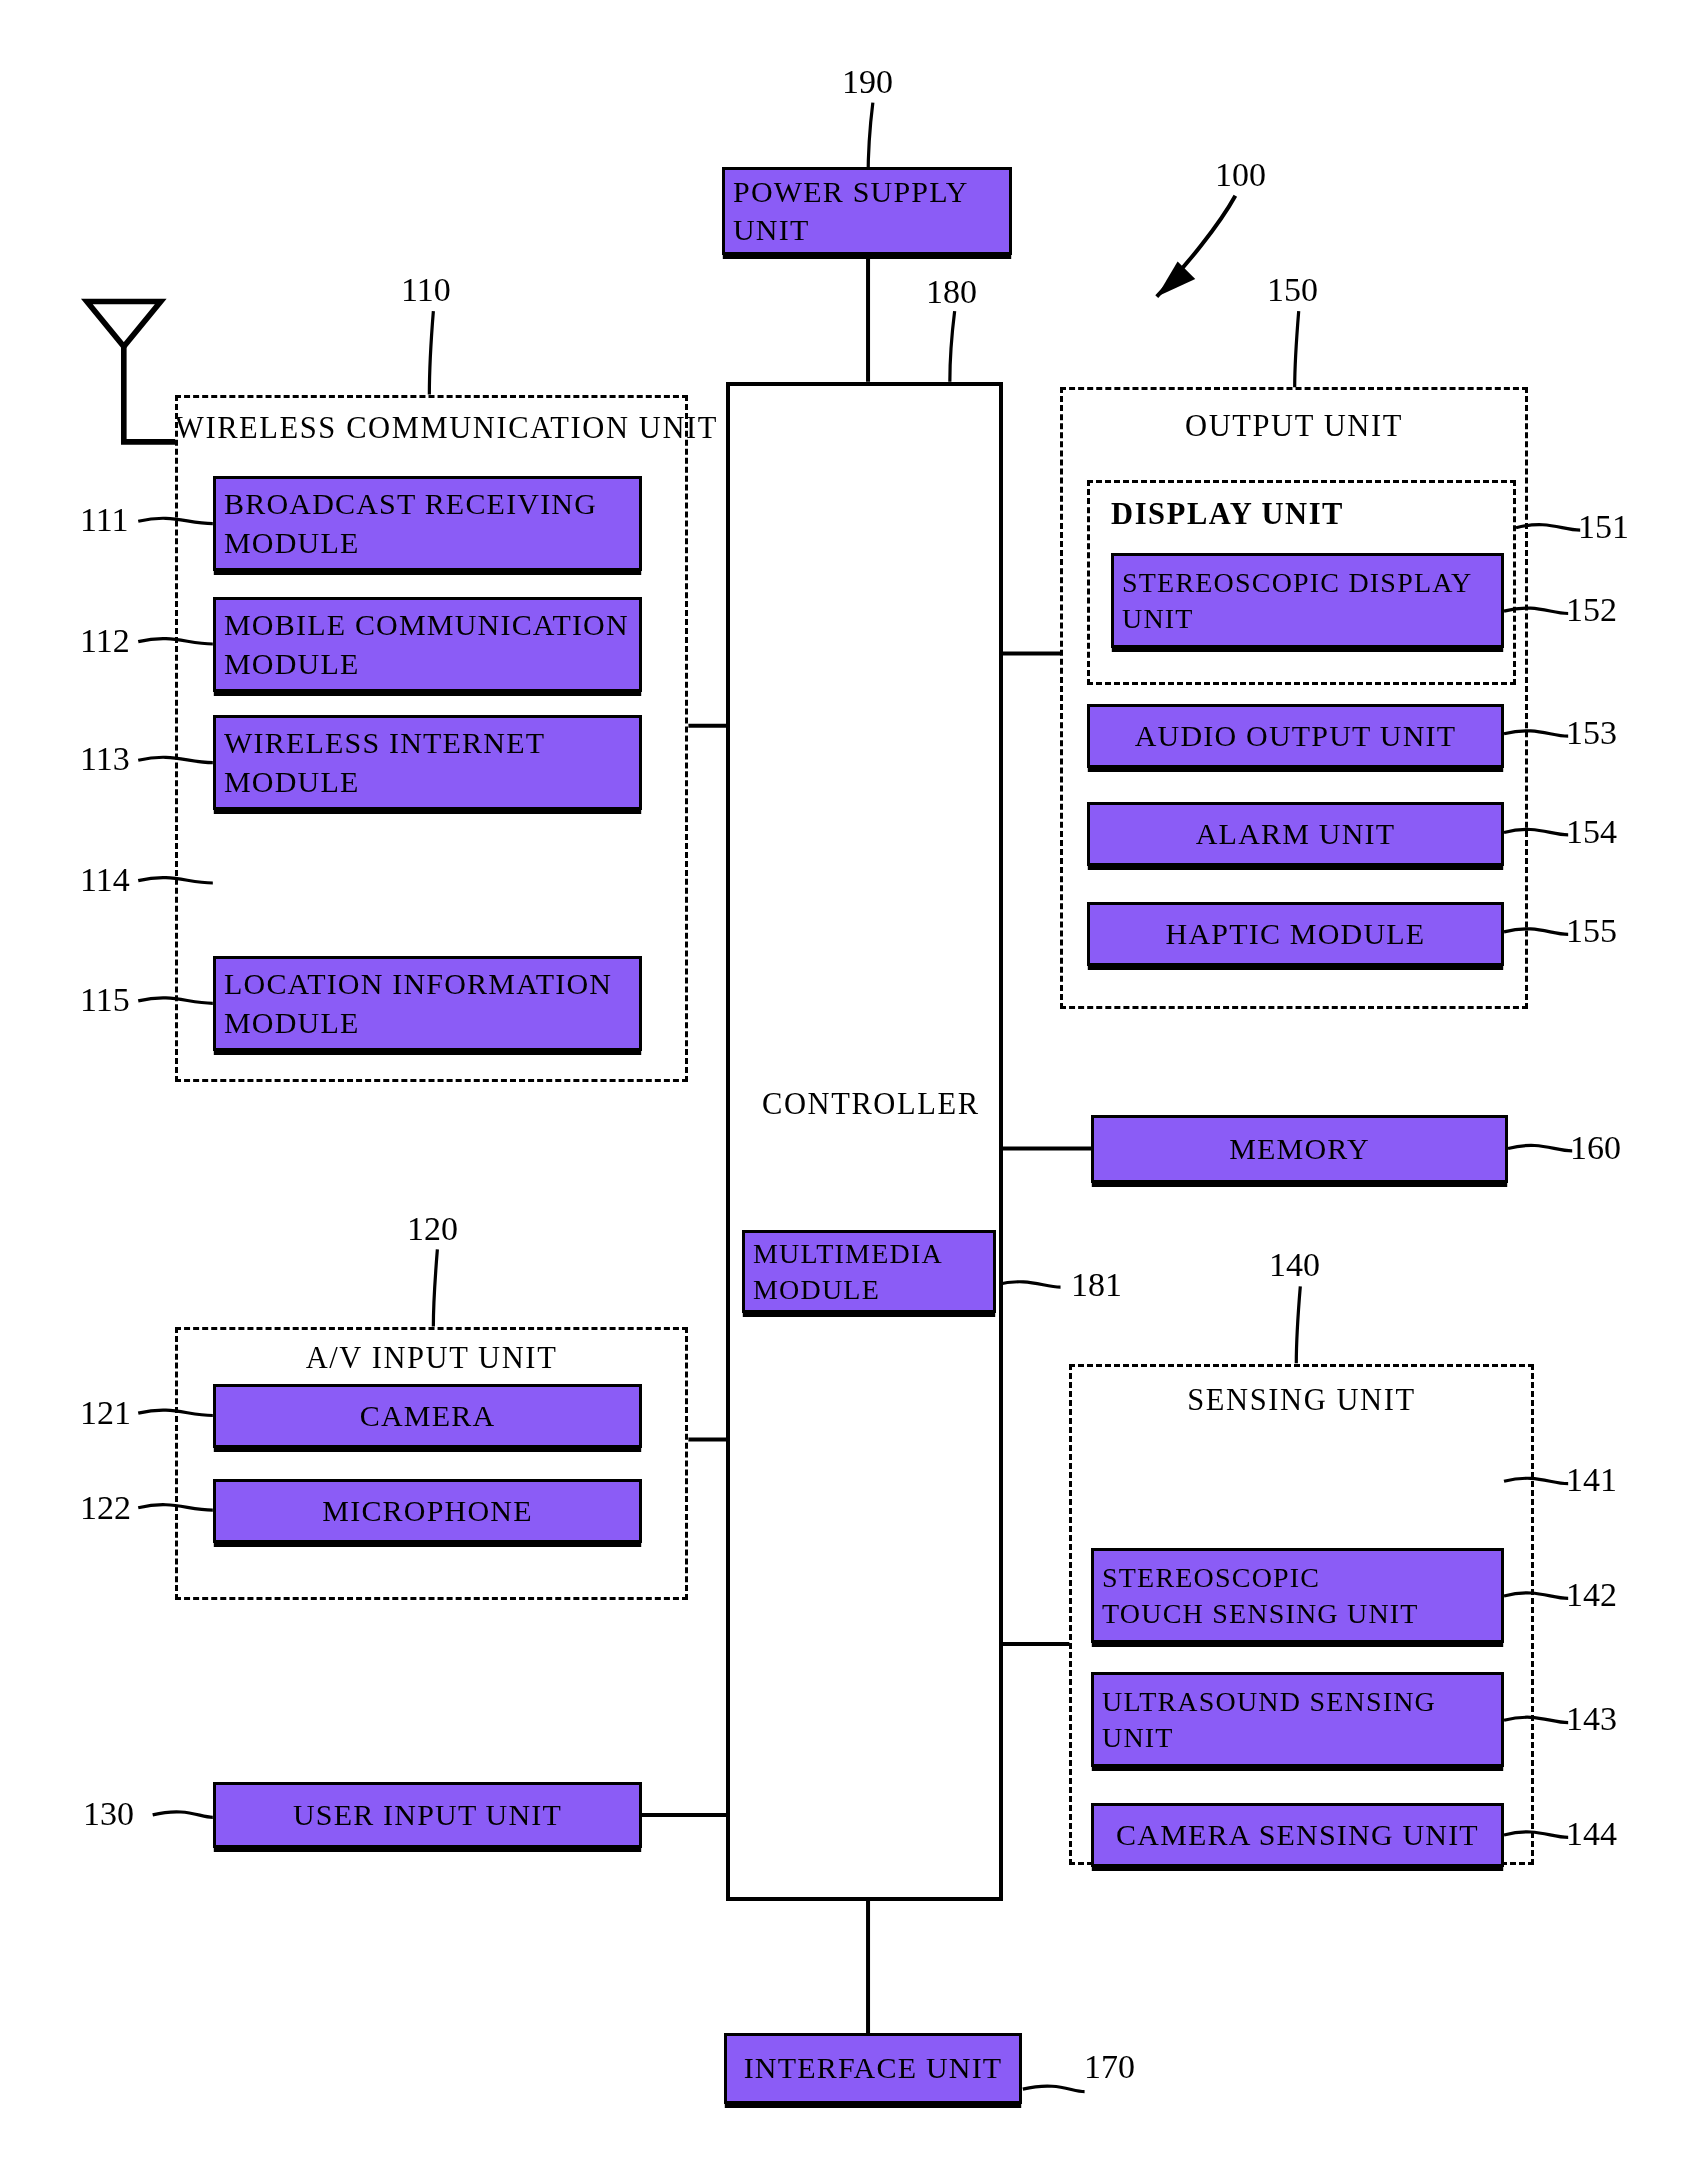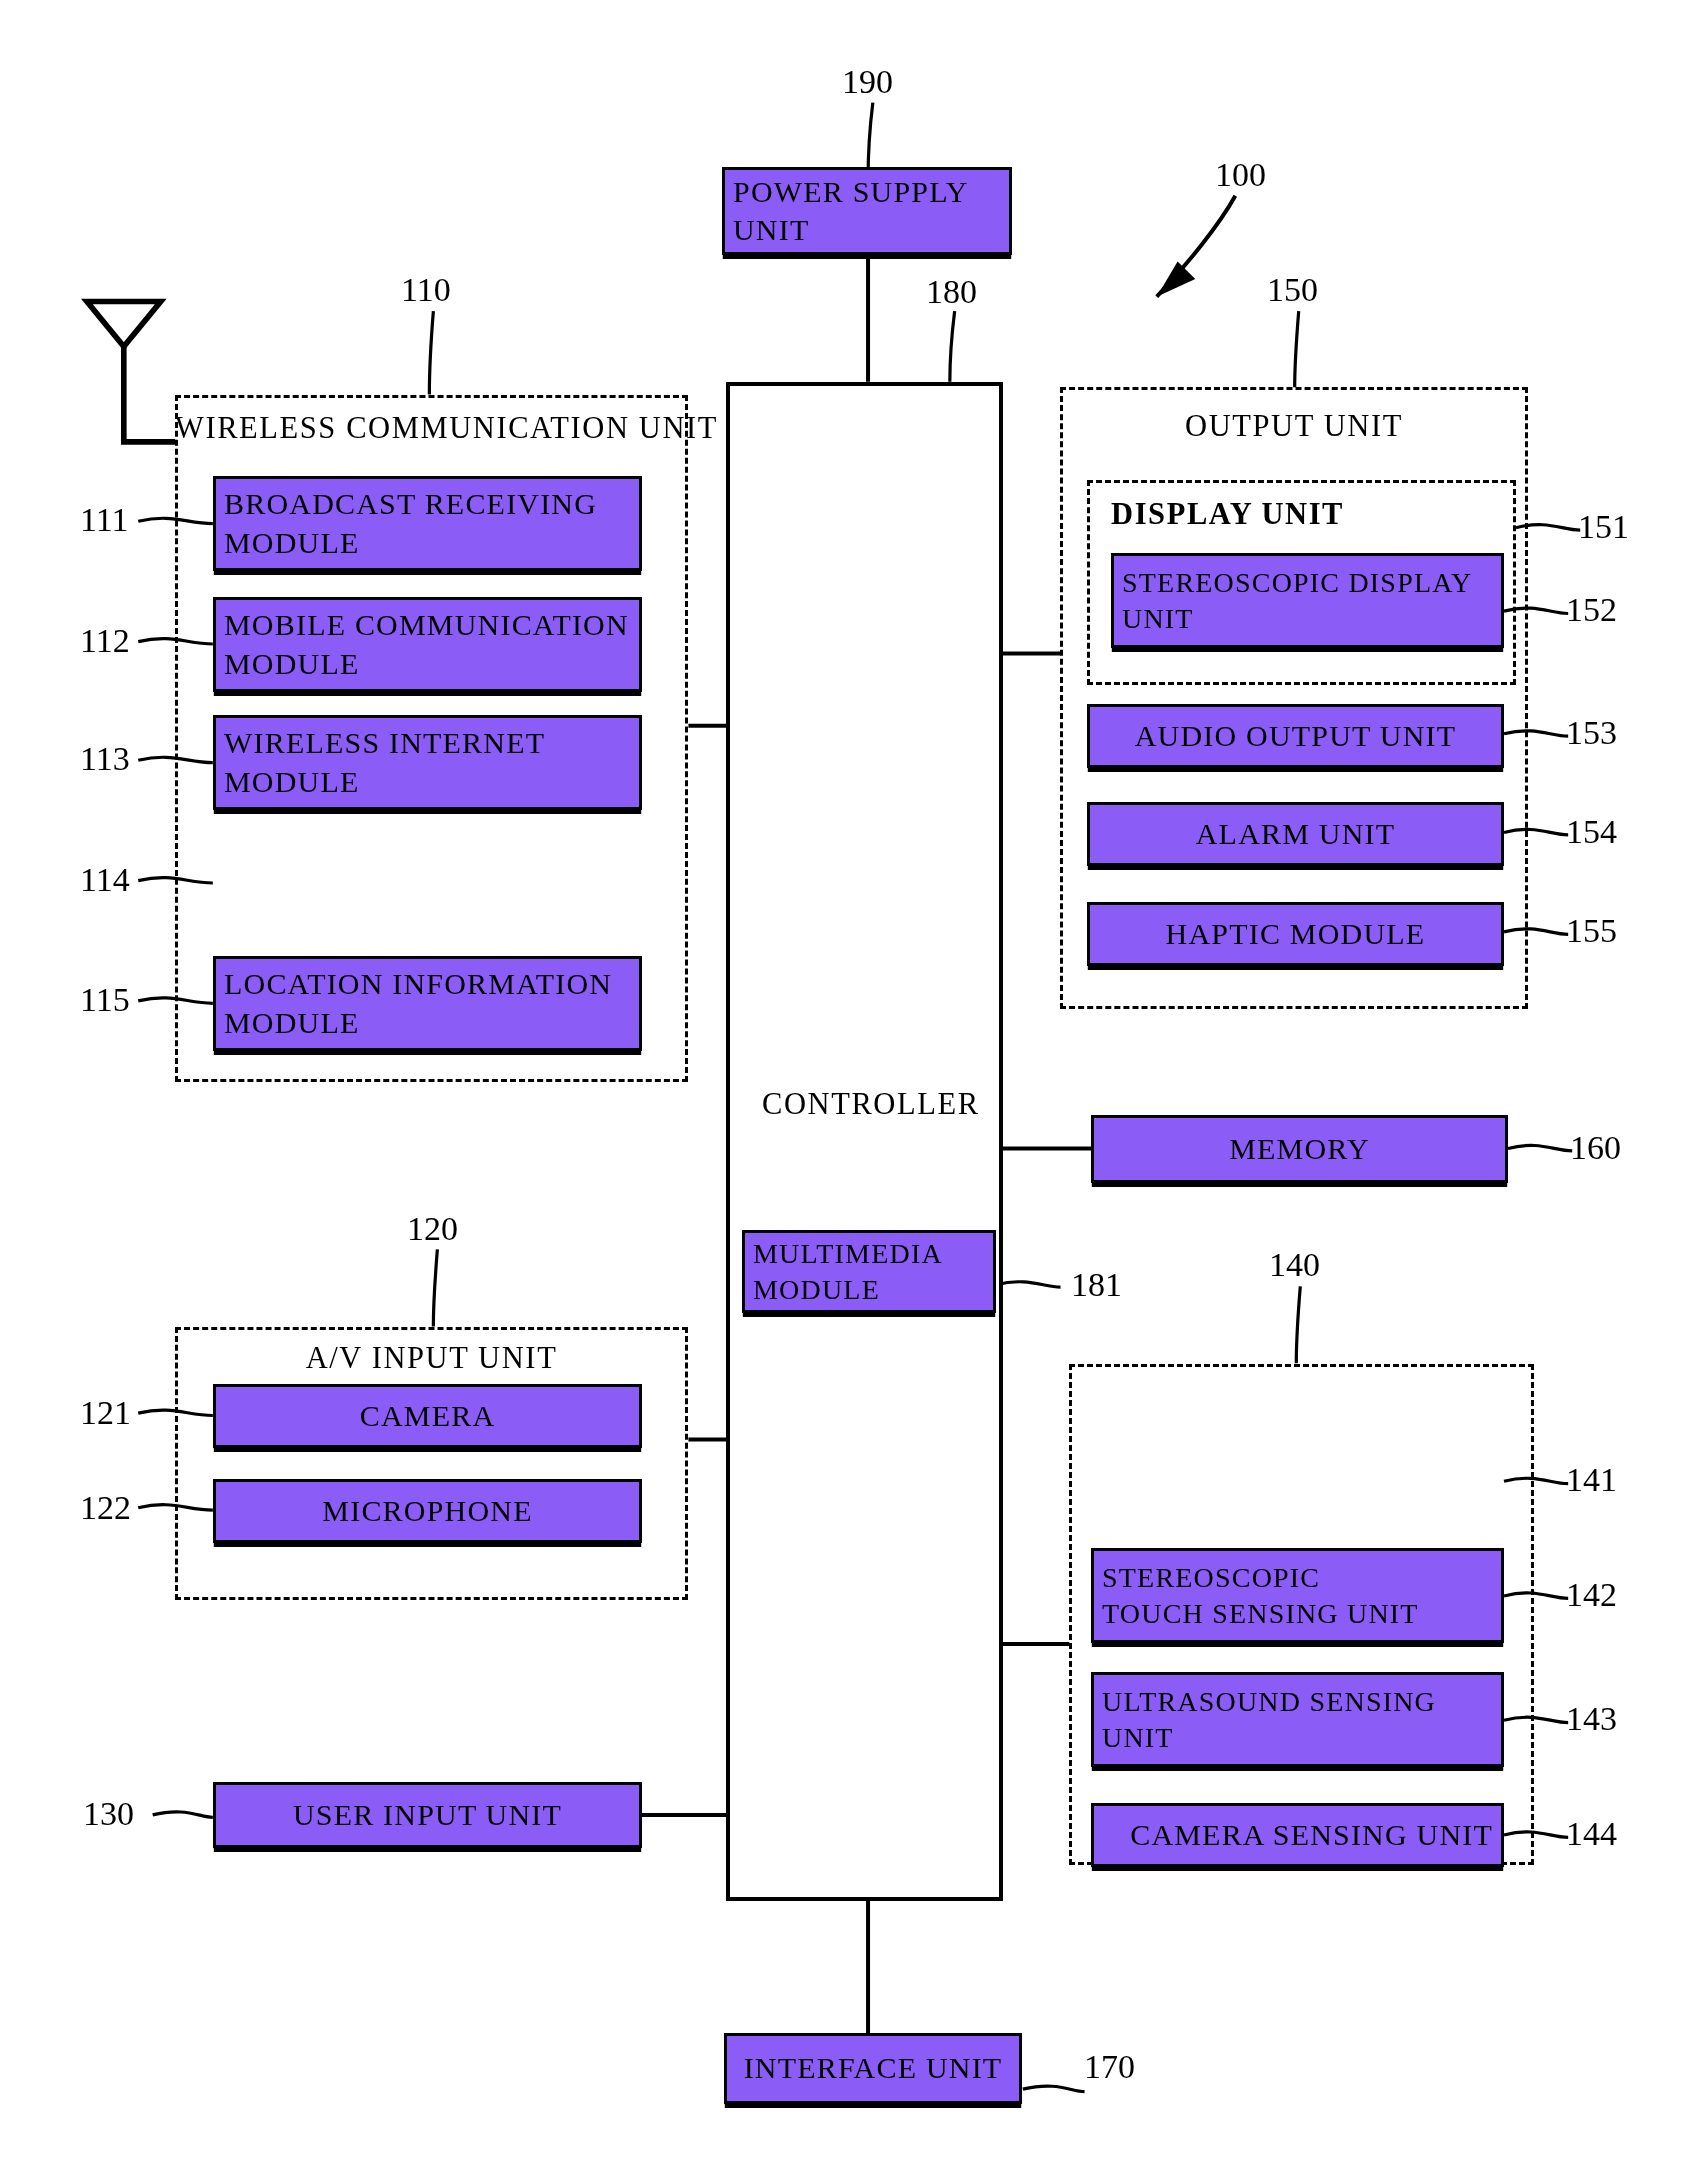--- a/index.html
+++ b/index.html
@@ -233,37 +233,38 @@
     <span class="txt">CAMERA</span>
   </div>
   <div class="reftag" style="left:80px;top:1394px;">121</div>
 
   <div class="solidbox" style="left:213px;top:1479px;width:429px;height:64px;">
     <span class="txt">MICROPHONE</span>
   </div>
   <div class="reftag" style="left:80px;top:1489px;">122</div>
 
   <div class="dashbox" style="left:1069px;top:1364px;width:465px;height:501px;"></div>
+  <div class="grouptitle" style="left:1069px;top:1383px;width:465px;">SENSING UNIT</div>
   <div class="reftag" style="left:1269px;top:1246px;">140</div>
 
   <div class="reftag" style="left:1566px;top:1461px;">141</div>
 
   <div class="solidbox leftalign" style="left:1091px;top:1548px;width:413px;height:95px;">
     <span class="txt" style="font-size:28px;">STEREOSCOPIC
 TOUCH SENSING UNIT</span>
   </div>
   <div class="reftag" style="left:1566px;top:1576px;">142</div>
 
   <div class="solidbox leftalign" style="left:1091px;top:1672px;width:413px;height:95px;">
     <span class="txt" style="font-size:28px;">ULTRASOUND SENSING
 UNIT</span>
   </div>
   <div class="reftag" style="left:1566px;top:1700px;">143</div>
 
-  <div class="solidbox" style="left:1091px;top:1803px;width:413px;height:64px;justify-content:flex-end;">
+  <div class="solidbox" style="left:1091px;top:1803px;width:413px;height:64px;">
     <span class="txt">CAMERA SENSING UNIT</span>
   </div>
   <div class="reftag" style="left:1566px;top:1815px;">144</div>
 
   <div class="solidbox" style="left:213px;top:1782px;width:429px;height:66px;">
     <span class="txt">USER INPUT UNIT</span>
   </div>
   <div class="reftag" style="left:83px;top:1795px;">130</div>
 
   <div class="solidbox" style="left:724px;top:2033px;width:298px;height:71px;">

